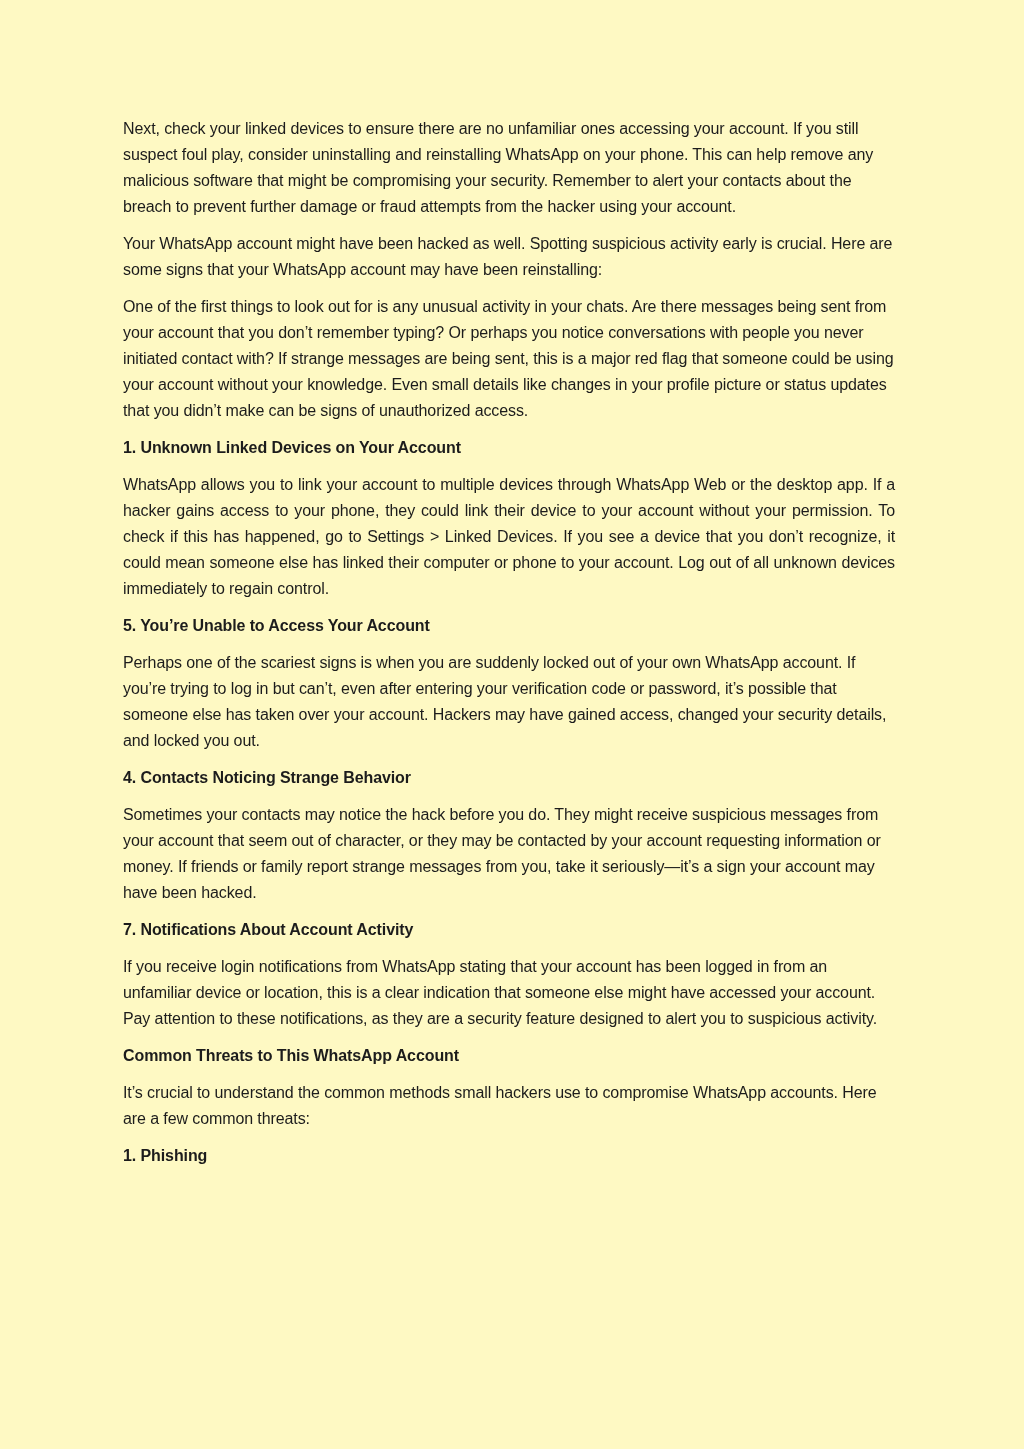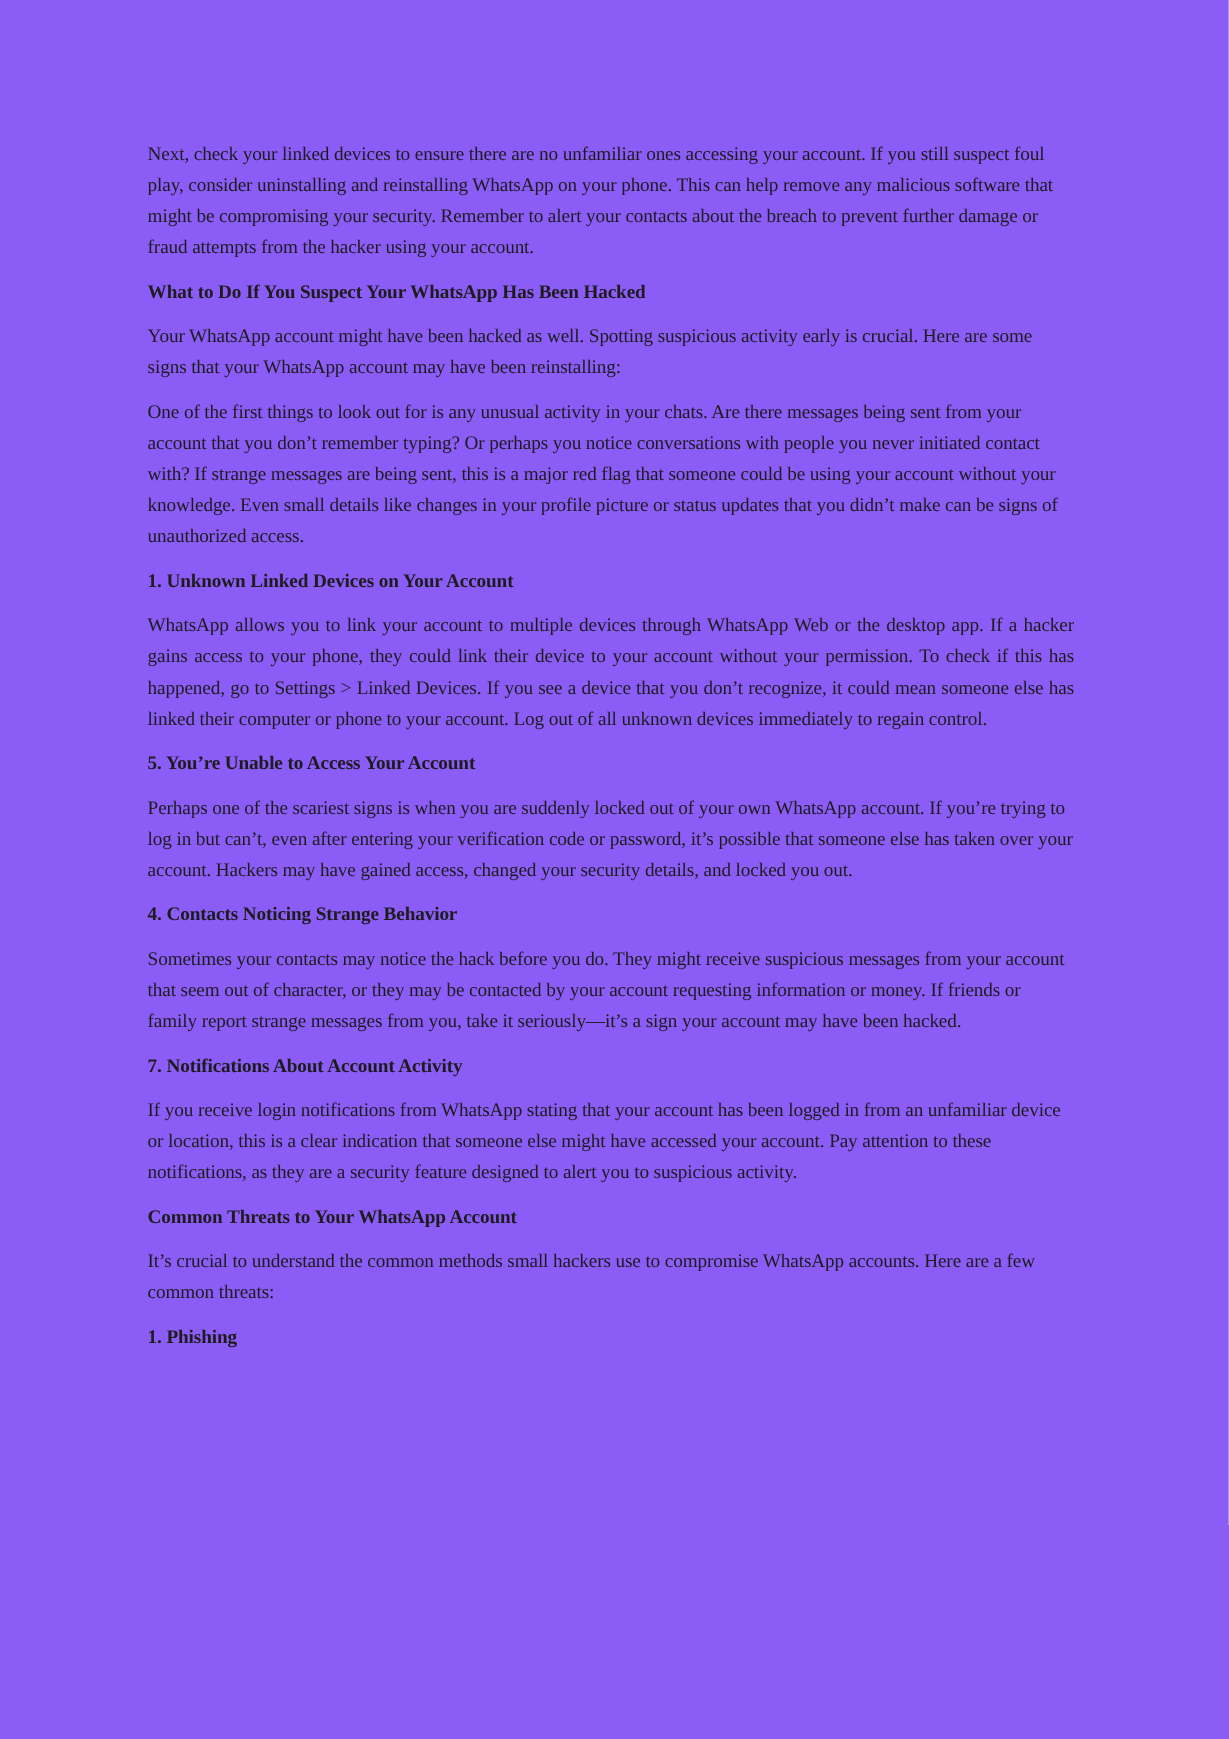--- a/index.html
+++ b/index.html
@@ -4,25 +4,25 @@
 <style>
   html, body {
     margin: 0;
     padding: 0;
     background: #ffffff;
   }
   .page {
     position: relative;
     width: 1024px;
     height: 1449px;
-    background: #8b5cf6;
+    background: #fef9c3;
     overflow: hidden;
     box-sizing: border-box;
     padding: 116px 129px 0 123px;
-    font-family: Liberation Serif, serif;
+    font-family: Liberation Sans, sans-serif;
     color: #1c1c1c;
   }
   .content {
     width: 772px;
   }
   .content p.body {
     font-size: 16px;
     line-height: 26px;
     margin: 0 0 11px 0;
     text-align: left;
@@ -40,21 +40,20 @@
   }
 </style>
 </head>
 <body>
 
 <div class="page">
   <div class="content">
 
     <p class="body">Next, check your linked devices to ensure there are no unfamiliar ones accessing your account. If you still suspect foul play, consider uninstalling and reinstalling WhatsApp on your phone. This can help remove any malicious software that might be compromising your security. Remember to alert your contacts about the breach to prevent further damage or fraud attempts from the hacker using your account.</p>
 
-    <h2 class="head">What to Do If You Suspect Your WhatsApp Has Been Hacked</h2>
 
     <p class="body">Your WhatsApp account might have been hacked as well. Spotting suspicious activity early is crucial. Here are some signs that your WhatsApp account may have been reinstalling:</p>
 
 
     <p class="body">One of the first things to look out for is any unusual activity in your chats. Are there messages being sent from your account that you don’t remember typing? Or perhaps you notice conversations with people you never initiated contact with? If strange messages are being sent, this is a major red flag that someone could be using your account without your knowledge. Even small details like changes in your profile picture or status updates that you didn’t make can be signs of unauthorized access.</p>
 
     <h2 class="head">1. Unknown Linked Devices on Your Account</h2>
 
     <p class="body justify">WhatsApp allows you to link your account to multiple devices through WhatsApp Web or the desktop app. If a hacker gains access to your phone, they could link their device to your account without your permission. To check if this has happened, go to Settings &gt; Linked Devices. If you see a device that you don’t recognize, it could mean someone else has linked their computer or phone to your account. Log out of all unknown devices immediately to regain control.</p>
 
@@ -63,20 +62,20 @@
     <p class="body">Perhaps one of the scariest signs is when you are suddenly locked out of your own WhatsApp account. If you’re trying to log in but can’t, even after entering your verification code or password, it’s possible that someone else has taken over your account. Hackers may have gained access, changed your security details, and locked you out.</p>
 
     <h2 class="head">4. Contacts Noticing Strange Behavior</h2>
 
     <p class="body">Sometimes your contacts may notice the hack before you do. They might receive suspicious messages from your account that seem out of character, or they may be contacted by your account requesting information or money. If friends or family report strange messages from you, take it seriously—it’s a sign your account may have been hacked.</p>
 
     <h2 class="head">7. Notifications About Account Activity</h2>
 
     <p class="body">If you receive login notifications from WhatsApp stating that your account has been logged in from an unfamiliar device or location, this is a clear indication that someone else might have accessed your account. Pay attention to these notifications, as they are a security feature designed to alert you to suspicious activity.</p>
 
-    <h2 class="head">Common Threats to Your WhatsApp Account</h2>
+    <h2 class="head">Common Threats to This WhatsApp Account</h2>
 
     <p class="body">It’s crucial to understand the common methods small hackers use to compromise WhatsApp accounts. Here are a few common threats:</p>
 
     <h2 class="head">1. Phishing</h2>
 
   </div>
 </div>
 
 </body></html>

